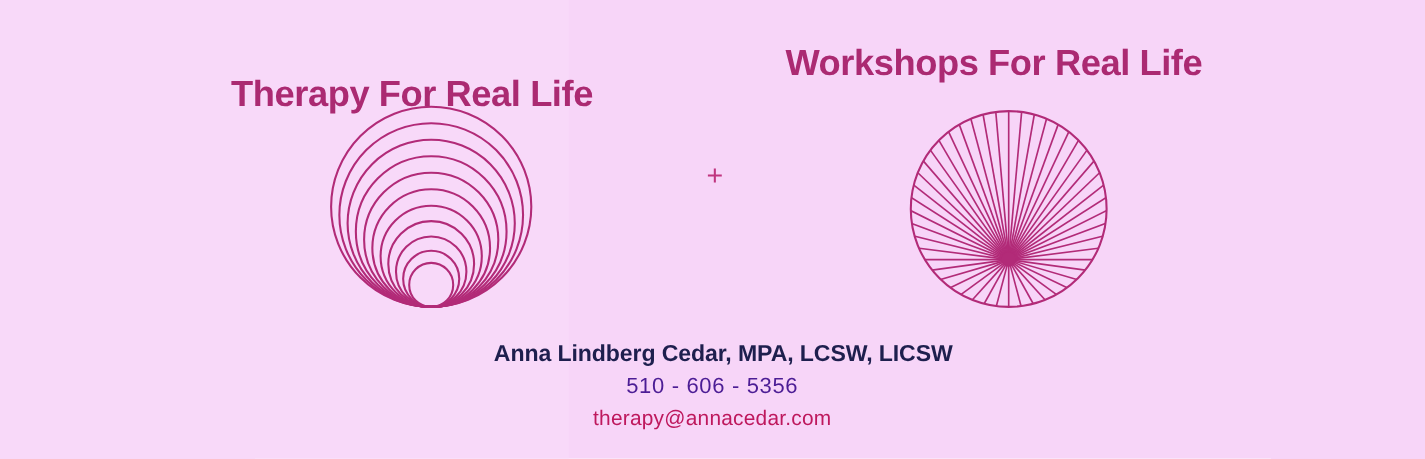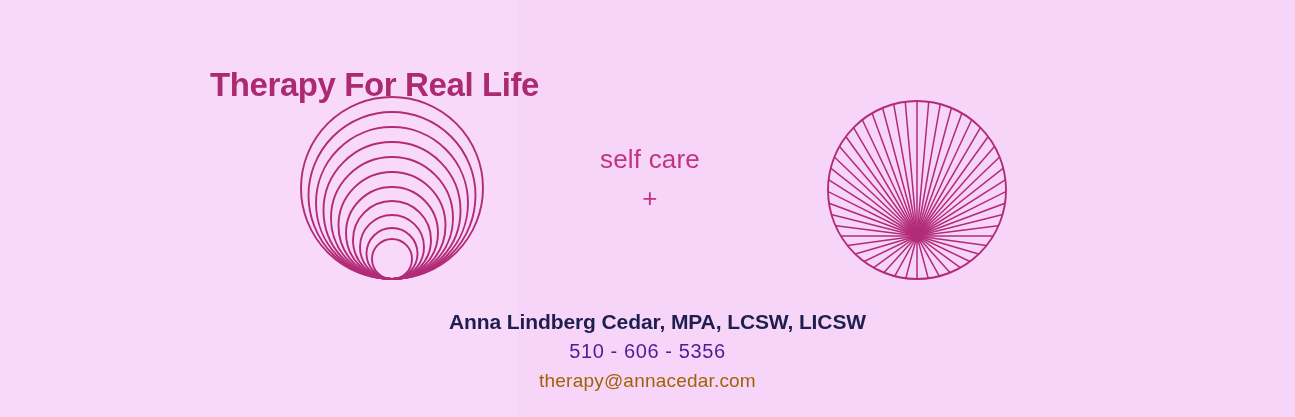--- a/index.html
+++ b/index.html
@@ -110,33 +110,34 @@
     letter-spacing: 0.6px;
     color: #4c1d95;
     line-height: 31px;
   }
   .contact-email {
     display: block;
     font-family: "Liberation Sans", sans-serif;
     font-weight: 400;
     font-size: 19px;
     letter-spacing: 0.2px;
-    color: #a16207;
+    color: #be185d;
     line-height: 28px;
   }
 </style>
 </head>
 <body>
 
 <div class="banner">
 
   <div class="panel-left"></div>
 
   <div class="heading heading-therapy">Therapy For Real Life</div>
 
+  <div class="heading heading-workshops">Workshops For Real Life</div>
 
   <svg class="mark mark-rings" viewBox="0 0 192 192">
     <g fill="none" stroke="#b22b78" stroke-width="1.9">
       <circle cx="96" cy="95" r="91"></circle>
       <circle cx="96" cy="102.5" r="83.5"></circle>
       <circle cx="96" cy="110" r="76"></circle>
       <circle cx="96" cy="117.5" r="68.5"></circle>
       <circle cx="96" cy="125" r="61"></circle>
       <circle cx="96" cy="132.5" r="53.5"></circle>
       <circle cx="96" cy="140" r="46"></circle>
@@ -203,21 +204,20 @@
           <line x1="95" y1="141" x2="59.79" y2="10.00"></line>
           <line x1="95" y1="141" x2="71.19" y2="6.13"></line>
           <line x1="95" y1="141" x2="82.99" y2="3.79"></line>
         </g>
     </g>
     <circle cx="95" cy="95" r="89" fill="none" stroke="#b22b78" stroke-width="1.9"></circle>
     <circle cx="95" cy="141" r="6.5" fill="#b22b78" stroke="none"></circle>
   </svg>
 
   <div class="center-text">
-    <span class="ct-line">self care</span>
     <span class="ct-line">+</span>
   </div>
 
   <div class="contact">
     <span class="contact-name">Anna Lindberg Cedar, MPA, LCSW, LICSW</span>
     <span class="contact-phone">510 - 606 - 5356</span>
     <span class="contact-email">therapy@annacedar.com</span>
   </div>
 
 </div>

